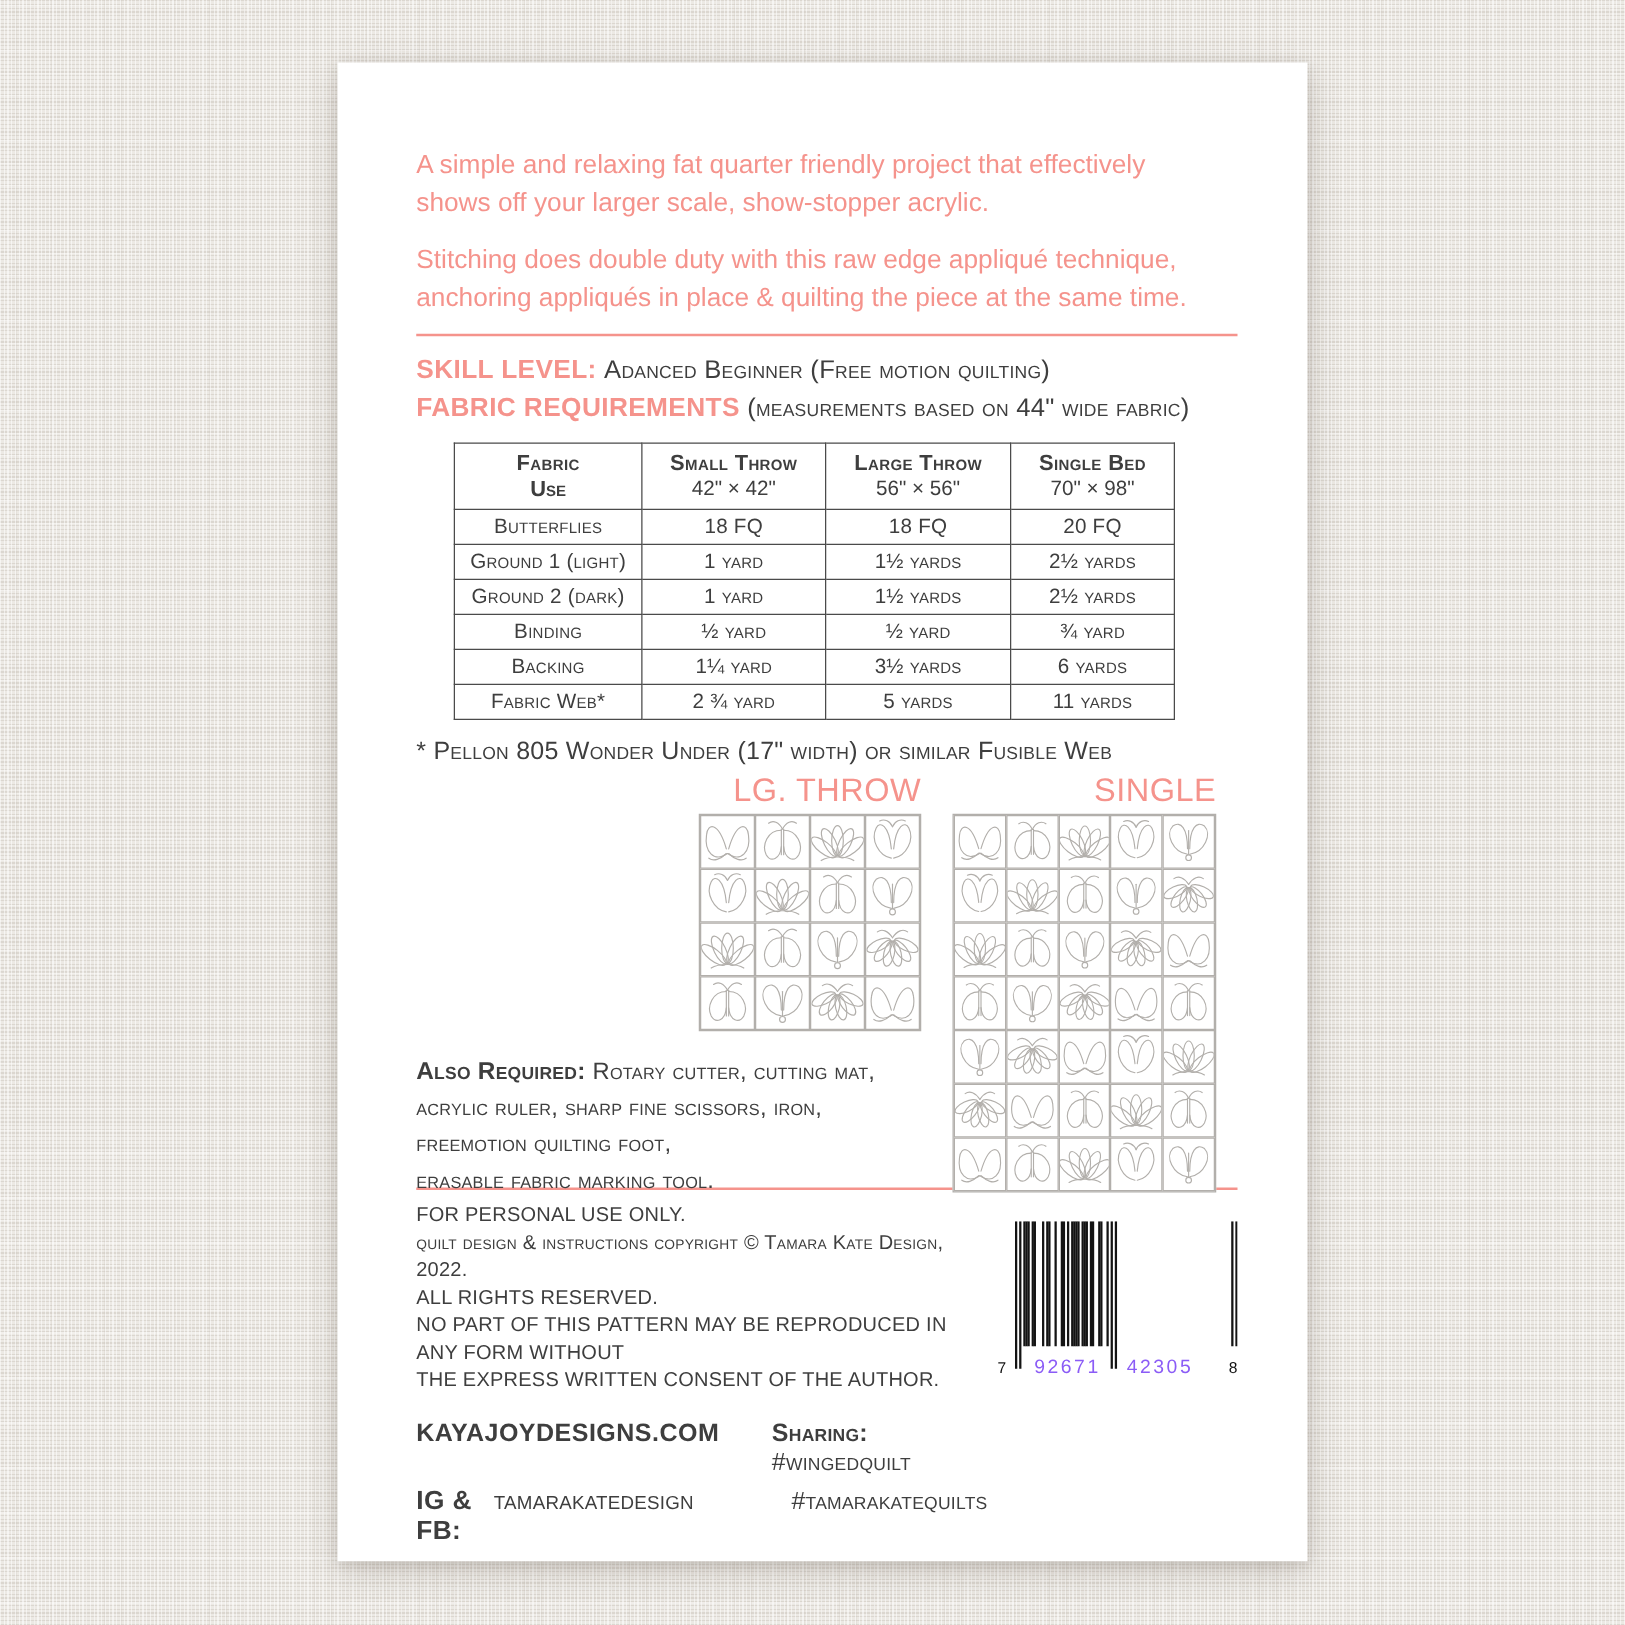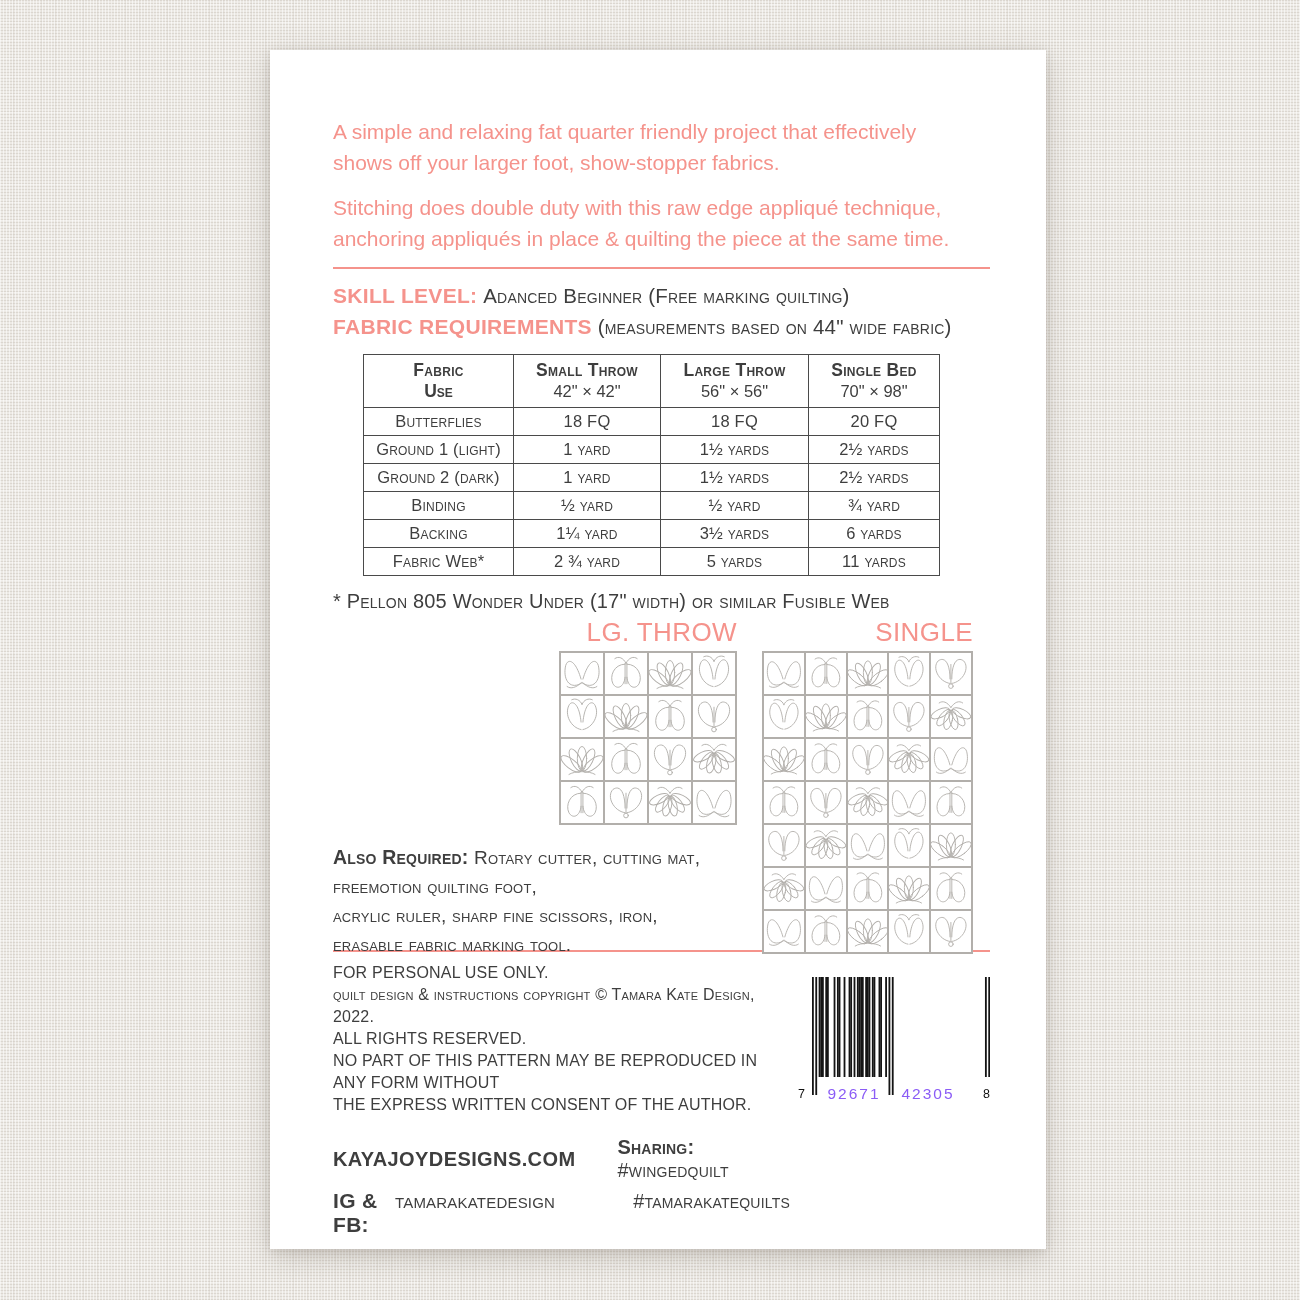--- a/index.html
+++ b/index.html
@@ -74,21 +74,21 @@
 
   .also{position:absolute;left:0;top:224px;width:440px;font-size:19px;line-height:29px;}
   .also .lead-label{font-size:19.5px;}
 
   .fabrics-note{margin-top:14px;font-size:20px;line-height:29px;}
 
   
   .bottom{display:flex;margin-top:10px;}
   .bottom-left{flex:1;min-width:0;}
   .legal-line{font-variant:small-caps;font-size:16px;line-height:22px;letter-spacing:.2px;}
-  .footer-line1{margin-top:20px;display:flex;align-items:center;font-size:20px;}
+  .footer-line1{margin-top:20px;display:flex;align-items:flex-start;font-size:20px;}
   .site{font-weight:700;letter-spacing:.4px;font-variant:normal;font-size:20px;}
   .sharing-group{margin-left:42px;}
   .footer-line2{margin-top:7px;display:flex;align-items:baseline;font-size:21px;}
   .ig-label{font-weight:700;letter-spacing:.3px;}
   .ig-handle{margin-left:9px;font-size:21px;}
   .quilts-tag{margin-left:78px;font-size:20px;}
 
   .bottom-right{width:200px;position:relative;padding-top:6px;}
   .tk{color:var(--accent-light);font-weight:700;font-size:31px;letter-spacing:1px;text-align:right;padding-right:10px;}
   .barcode{position:relative;width:192px;height:126px;margin-top:9px;margin-left:auto;}
@@ -102,32 +102,32 @@
 </style>
 </head>
 <body>
 
 <div class="page">
   <div class="card">
     <div class="content">
 
       <div class="intro" id="intro-p1">
           <div>A simple and relaxing fat quarter friendly project that effectively</div>
-          <div>shows off your larger foot, show-stopper fabrics.</div>
+          <div>shows off your larger scale, show-stopper acrylic.</div>
         </div>
       <div class="intro" id="intro-p2">
           <div>Stitching does double duty with this raw edge appliqué technique,</div>
           <div>anchoring appliqués in place &amp; quilting the piece at the same time.</div>
         </div>
 
       <hr class="rule">
 
       <div class="skill-line">
         <span class="accent-label">SKILL LEVEL:</span>
-        <span class="line-value">Adanced Beginner (Free marking quilting)</span>
+        <span class="line-value">Adanced Beginner (Free motion quilting)</span>
       </div>
 
       <div class="fabric-line">
         <span class="accent-label">FABRIC REQUIREMENTS</span>
         <span class="line-value">(measurements based on 44" wide fabric)</span>
       </div>
 
       <table>
         <colgroup>
             <col class="c0">
@@ -681,22 +681,22 @@
                   <path d="M21 33C8 31 1 15 8 8C15 3 21 10 21 28"></path>
                   <path d="M23 33C36 31 43 15 36 8C29 3 23 10 23 28"></path>
                   <path d="M22 12L22 33"></path>
                   <circle cx="22" cy="36" r="2.5"></circle>
                 </svg>
               </div>
             </div>
         </div>
         <div class="also" id="also-required">
             <div><span class="bold-sc lead-label">Also Required: </span><span class="sc">Rotary cutter, cutting mat,</span></div>
+            <div class="sc">acrylic ruler, sharp fine scissors, iron,</div>
             <div class="sc">freemotion quilting foot,</div>
-            <div class="sc">acrylic ruler, sharp fine scissors, iron,</div>
             <div class="sc">erasable fabric marking tool.</div>
           </div>
       </div>
 
 
       <hr class="rule">
 
       <div class="bottom">
         <div class="bottom-left">
           <div id="legal-block">

